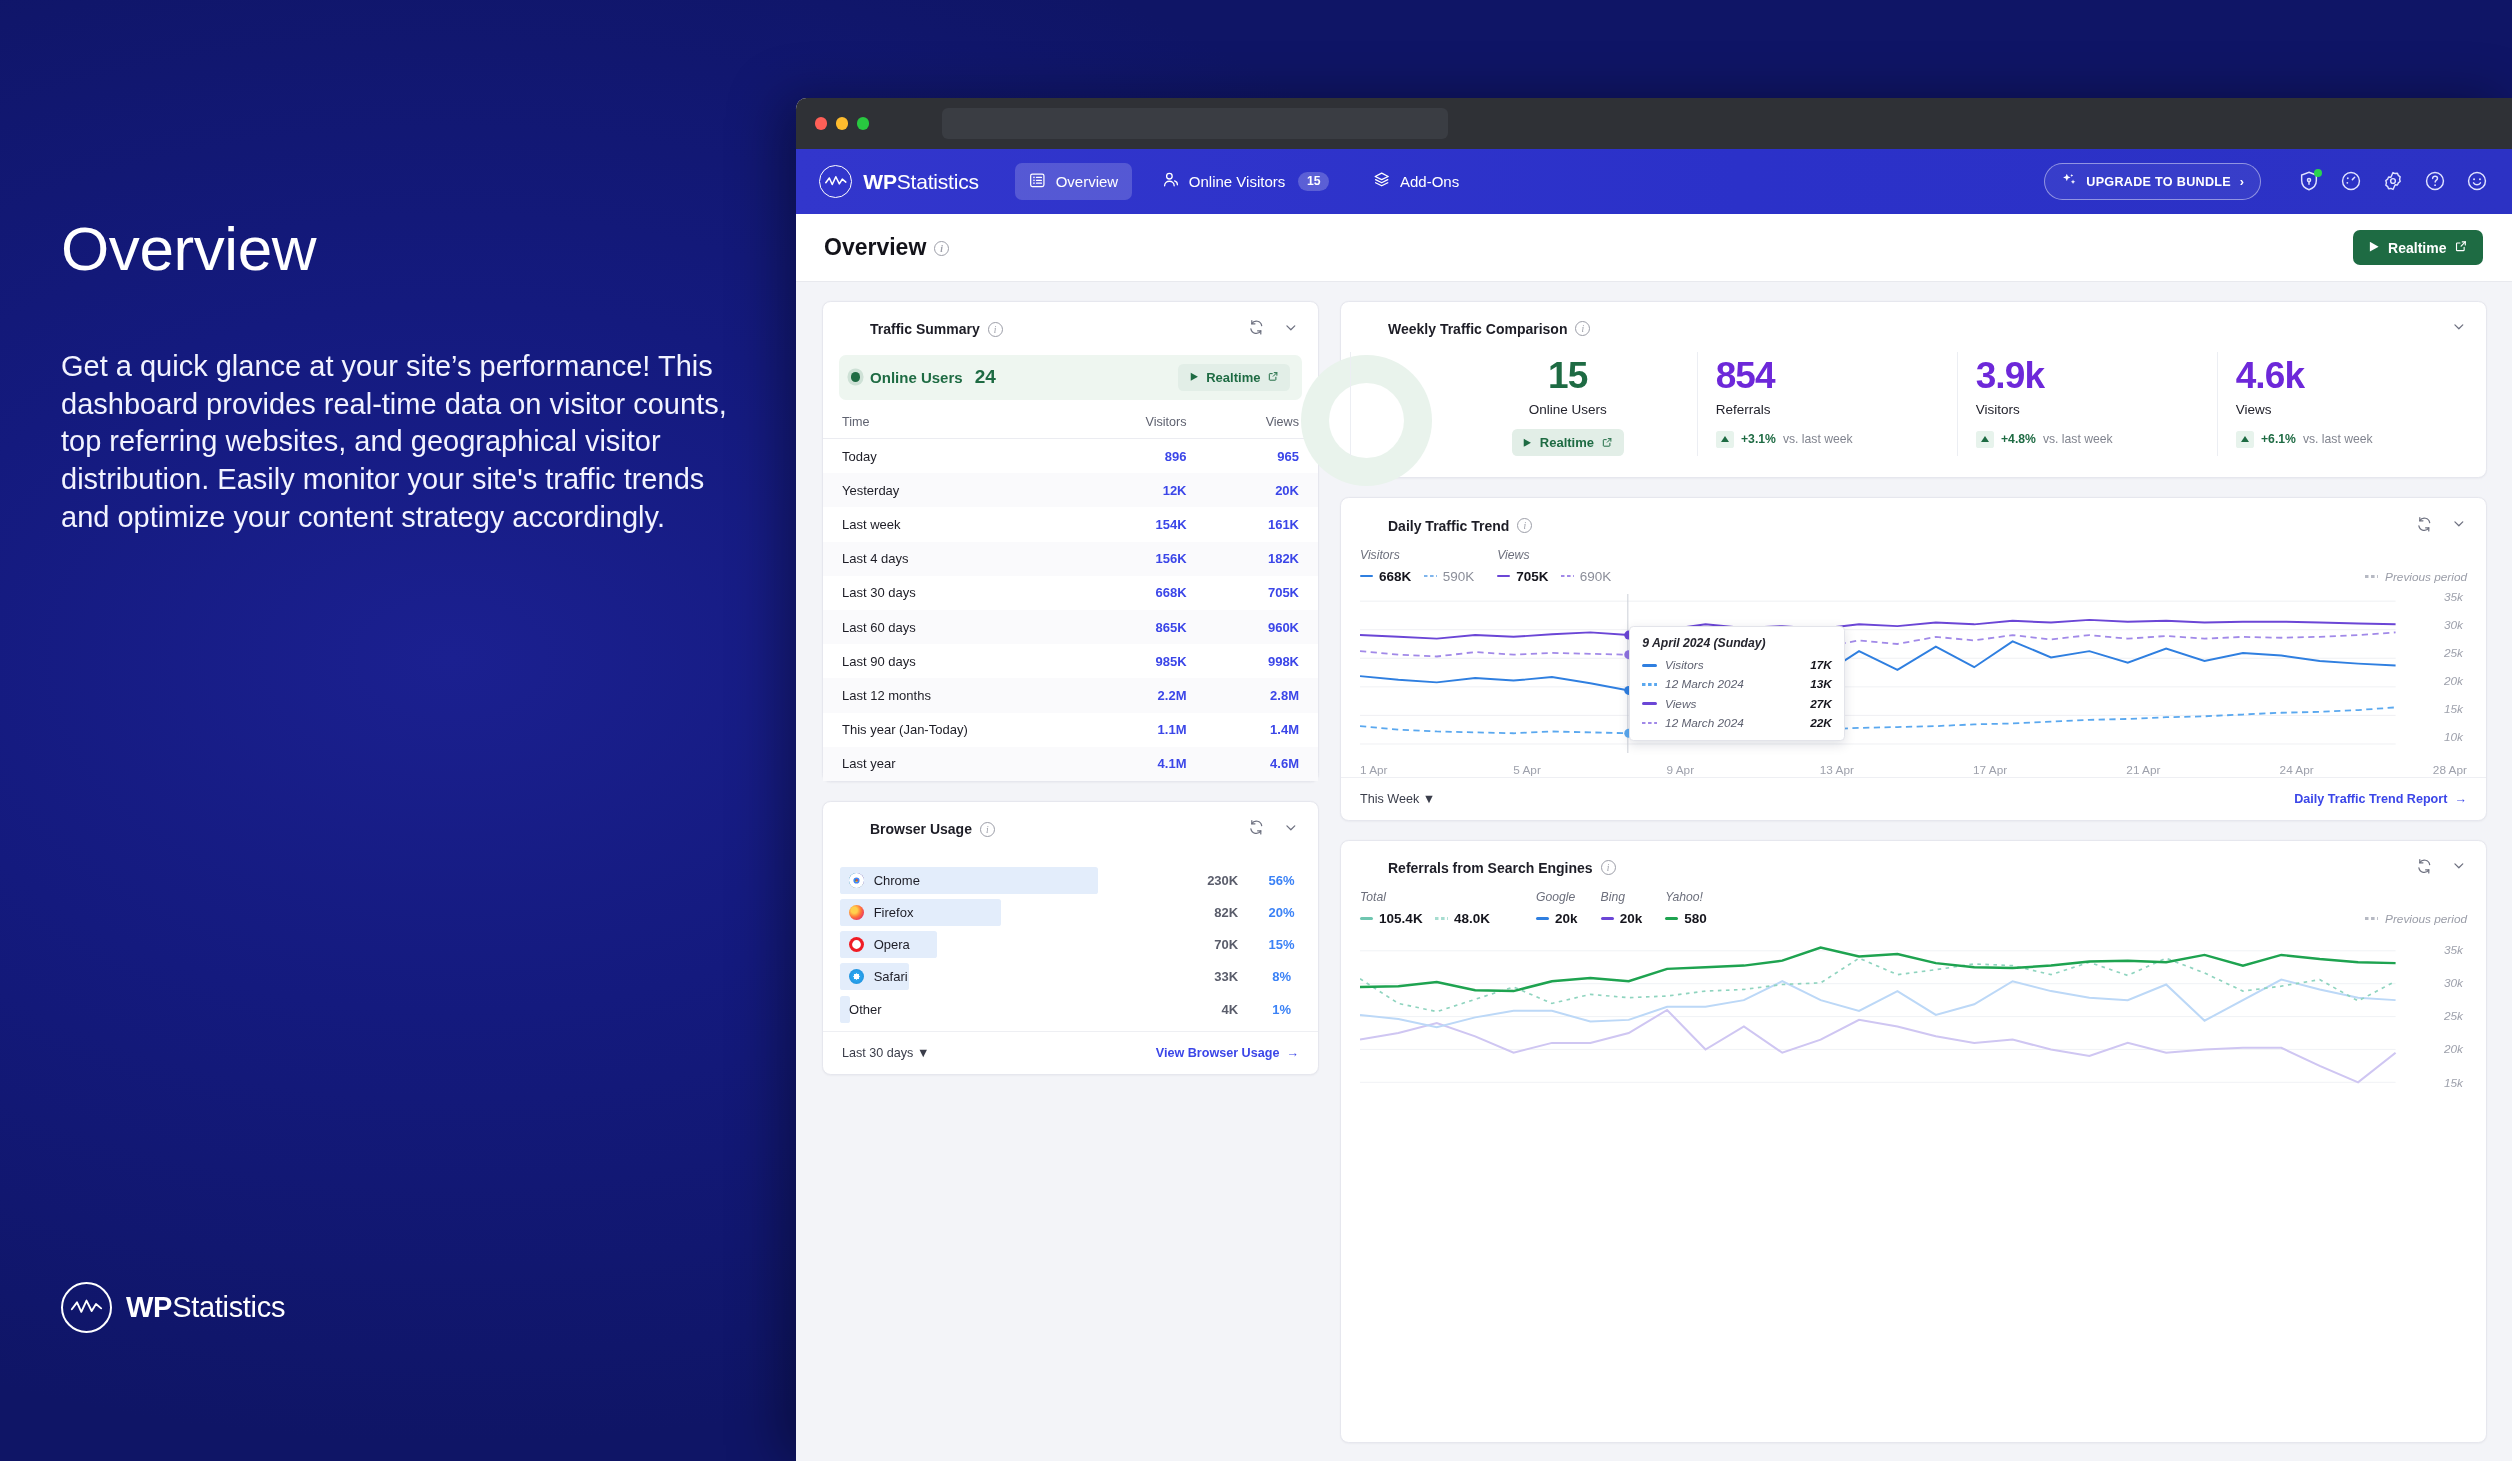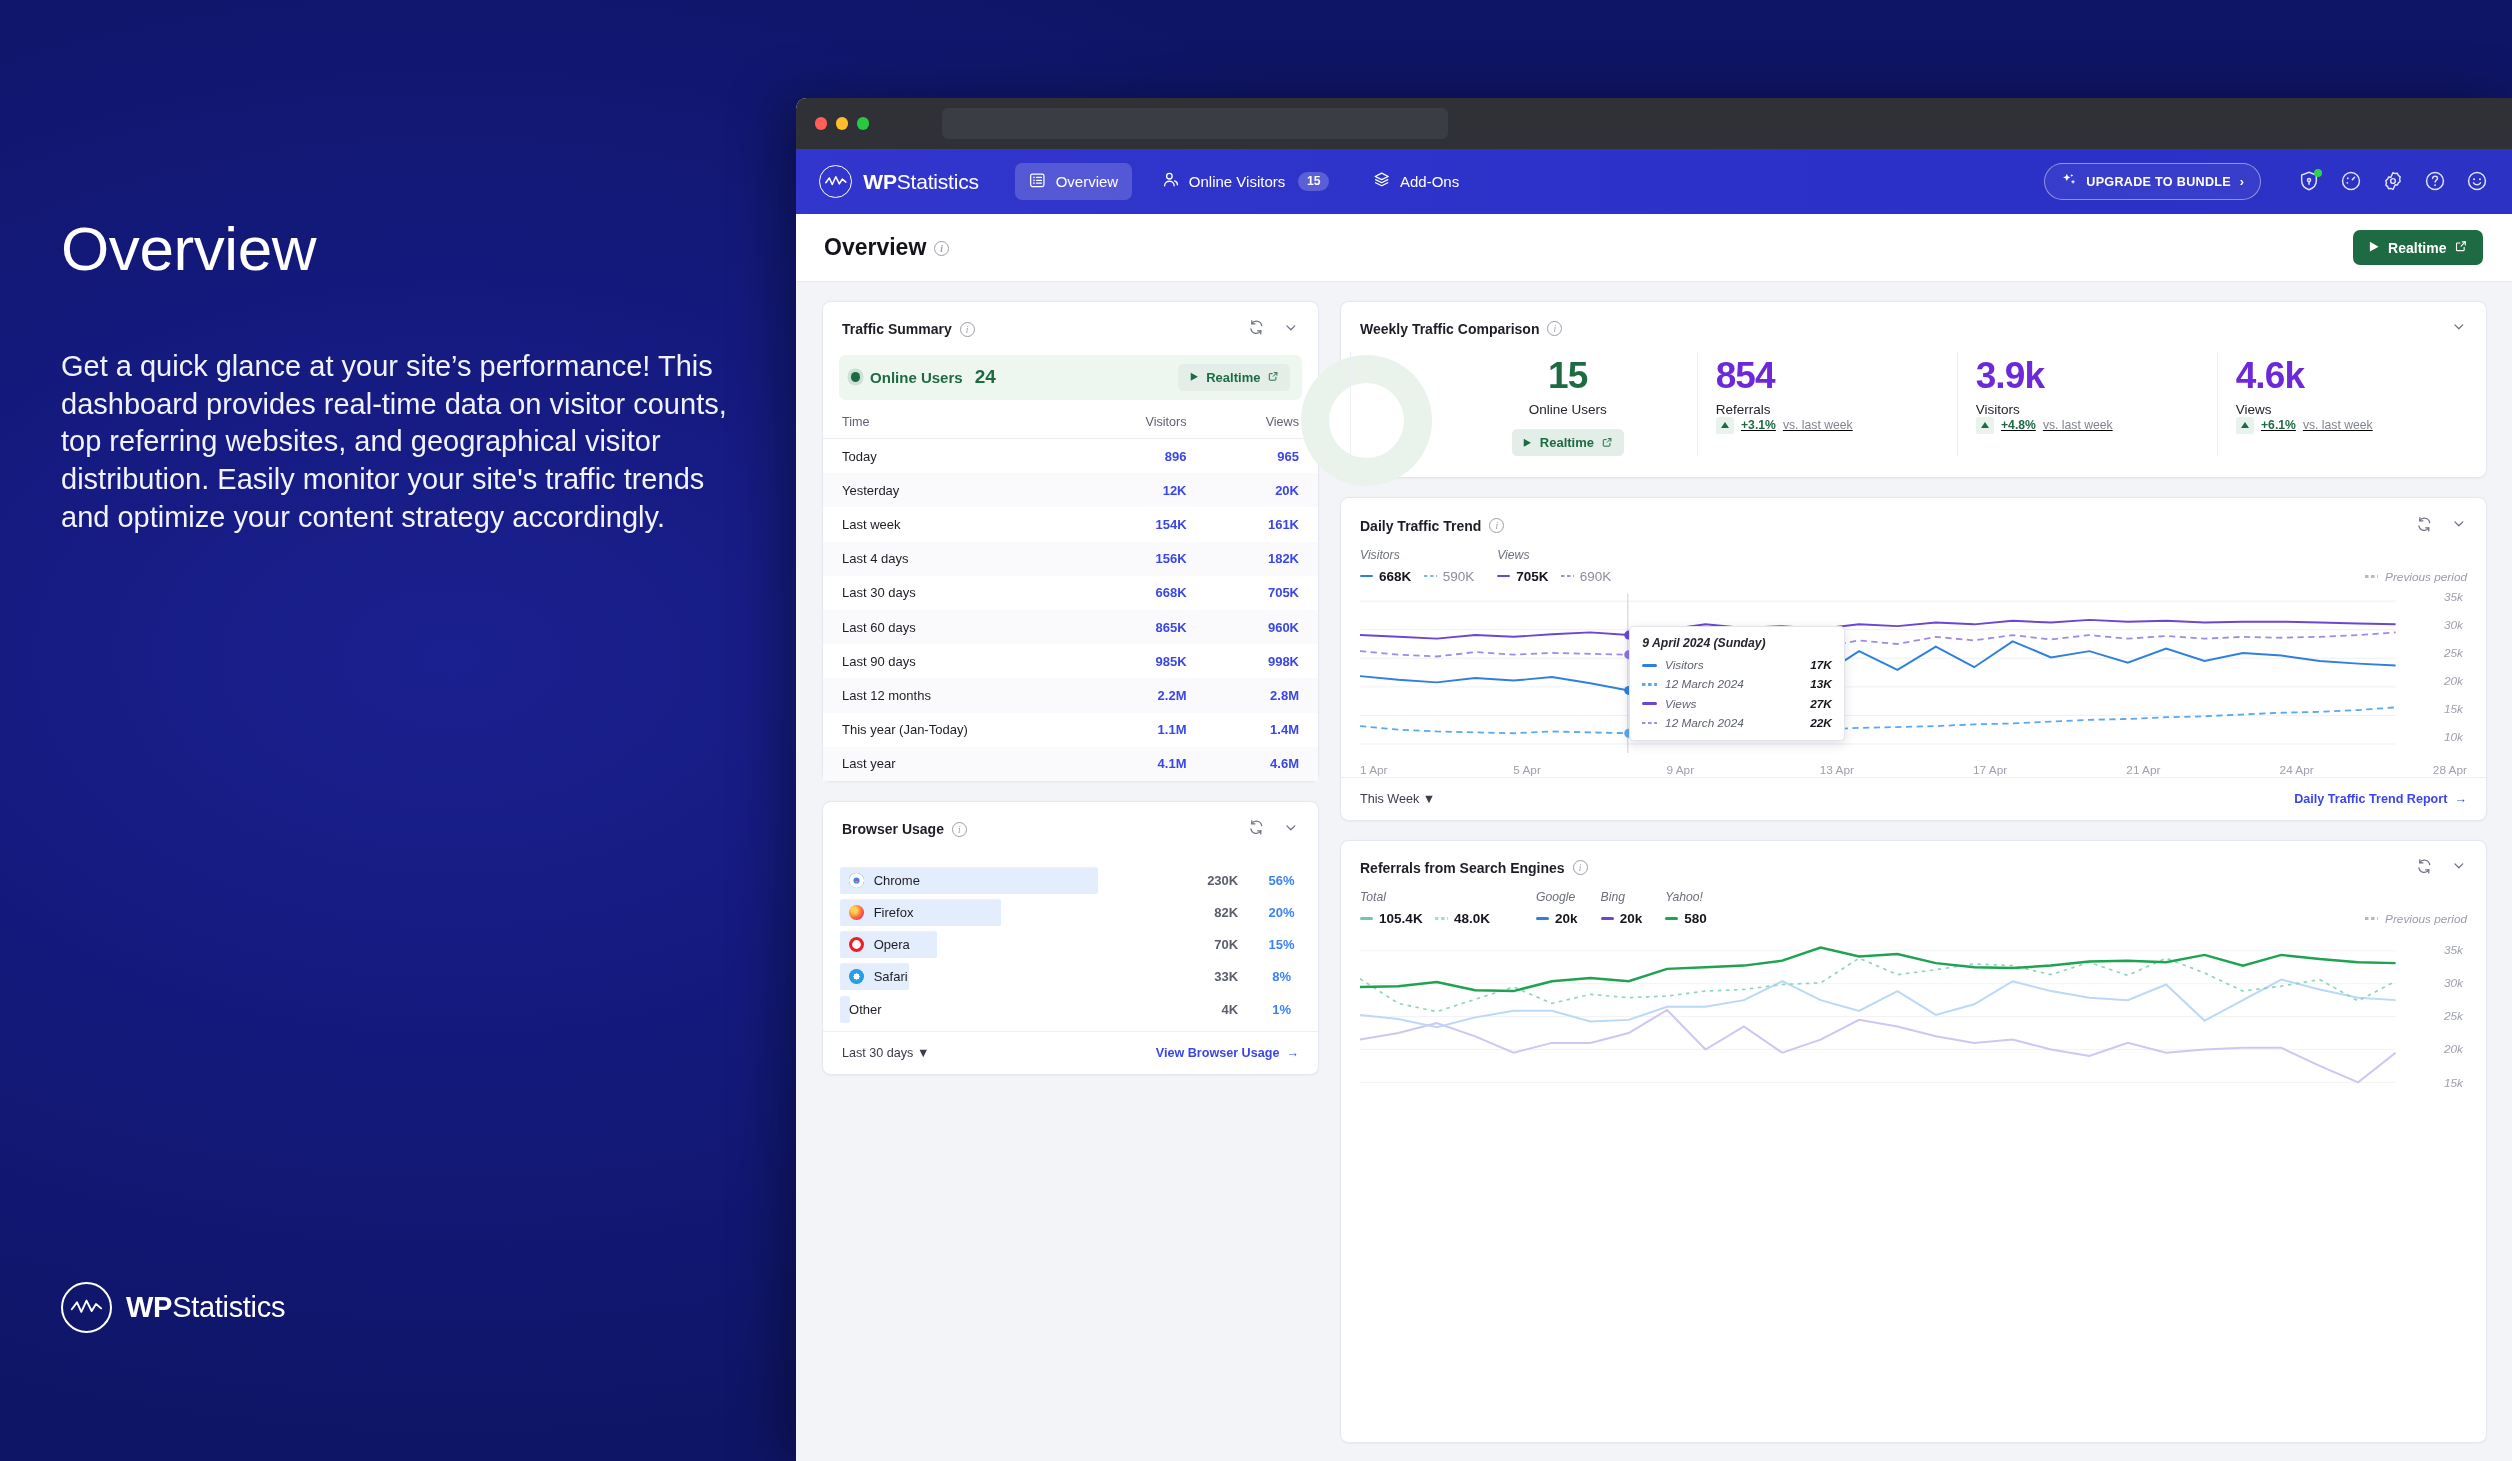--- a/index.html
+++ b/index.html
@@ -174,21 +174,21 @@
   .card {
     background: #fff;
     border-radius: 8.7px;
     border: 0.9px solid #e6e7ee;
     box-shadow: 0 0.9px 1.7px rgba(16,20,60,.04);
   }
   .card-head {
     display: flex; align-items: center;
     padding: 17.4px 19px 12.2px 19px;
   }
-  .card-title { font-size: 14px; font-weight: 600; color: #1d1d26; }
+  .card-title { font-size: 14px; font-weight: 600; color: #1d1d26; margin-left: 28px; }
   .card-tools { margin-left: auto; display: flex; align-items: center; gap: 19px; color: #6e7180; }
 
   
   .online-strip {
     margin: 3.5px 15.7px 0 15.7px;
     background: #eef6f0;
     border-radius: 7px;
     height: 45px;
     display: flex; align-items: center;
     padding: 0 12.2px;
@@ -255,21 +255,21 @@
   }
   .wtc-donut:after {
     content:''; position:absolute; left: 28px; top: 28px;
     width: 75px; height: 75px; border-radius: 50%; background: #fff;
   }
   .wtc-cell { flex: 1; padding: 5.2px 17.4px 0 17.4px; border-left: 0.9px solid #eceef3; position: relative; }
   .wtc-cell:first-child { border-left: none; }
   .wtc-big { font-size: 37px; font-weight: 700; color: #6d28d9; line-height: 1; letter-spacing: -0.9px; }
   .wtc-big.green { color: #1e6b43; }
   .wtc-sub { font-size: 13.5px; color: #24242e; margin-top: 7.9px; }
-  .wtc-delta { display: flex; align-items: center; gap: 7px; font-size: 12.2px; text-decoration: underline; }
+  .wtc-delta { display: flex; align-items: center; gap: 7px; margin-top: 14px; font-size: 12.2px; }
   .tri-up {
     width: 18.3px; height: 16.6px; background: #e7f3ec; border-radius: 2.6px;
     display:flex; align-items:center; justify-content:center;
   }
   .tri-up i { width:0;height:0;border-left:4.4px solid transparent;border-right:4.4px solid transparent;border-bottom:6.1px solid #1e6b43; display:block;}
   .delta-pct { color: #1e6b43; font-weight: 600; }
   .delta-txt { color: #81848f; }
   .wtc-cell.first { padding-left: 105px; }
   .wtc-cell.first .wtc-big, .wtc-cell.first .wtc-sub { text-align: center; }
   .mini-realtime.center { margin: 12.2px auto 0 auto; width: fit-content; }

